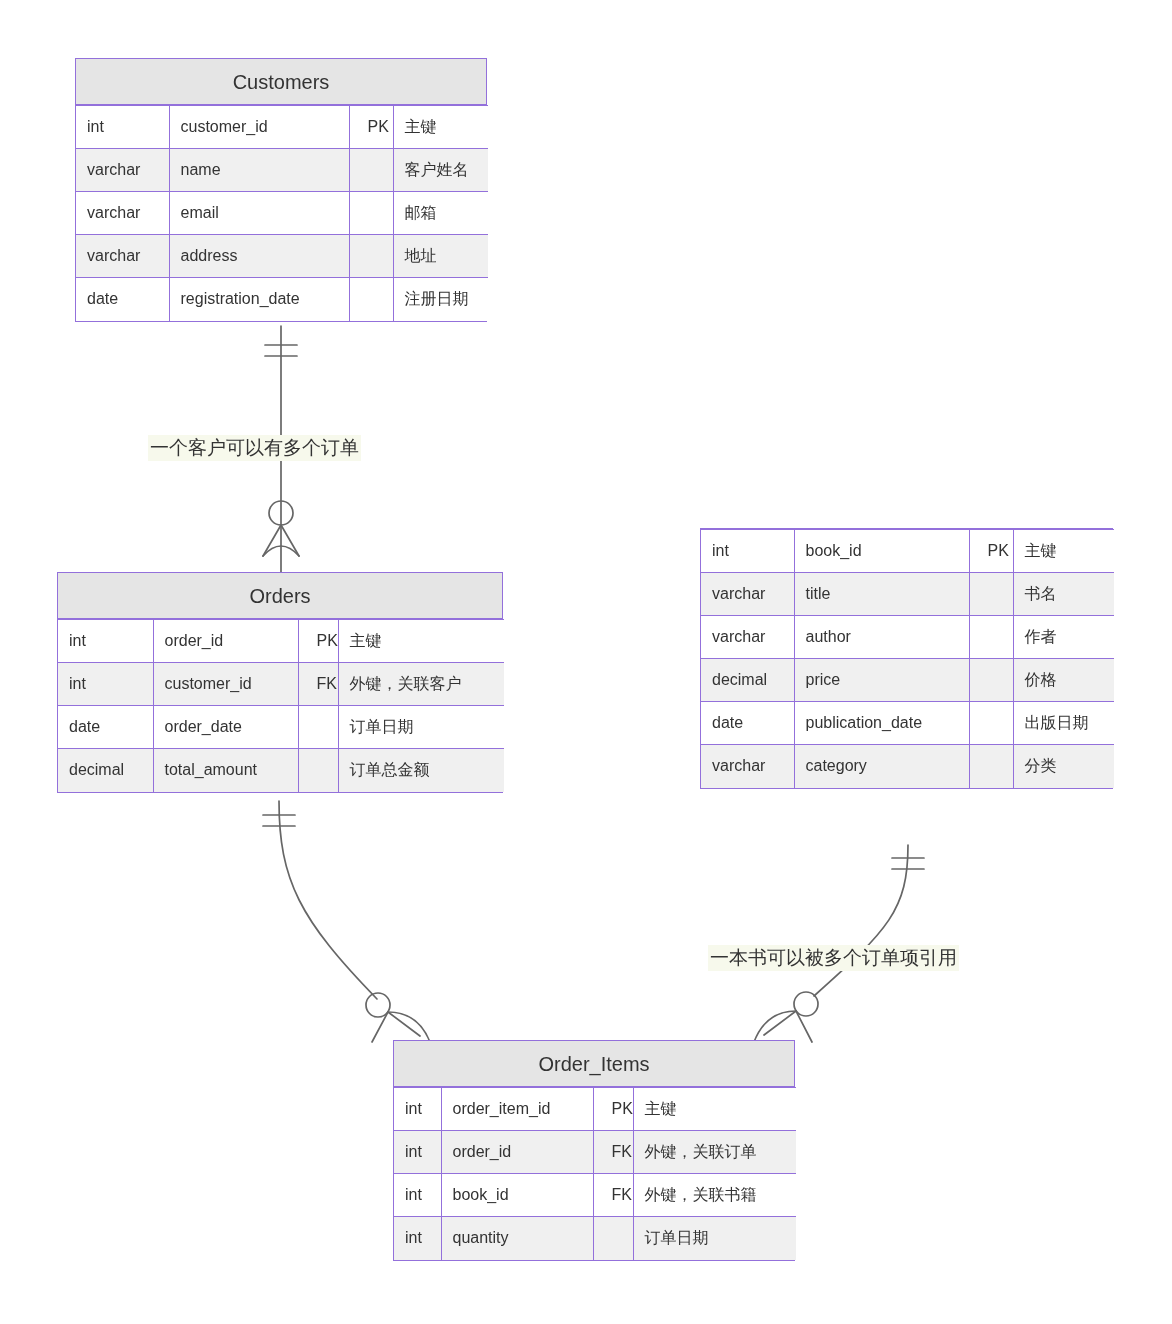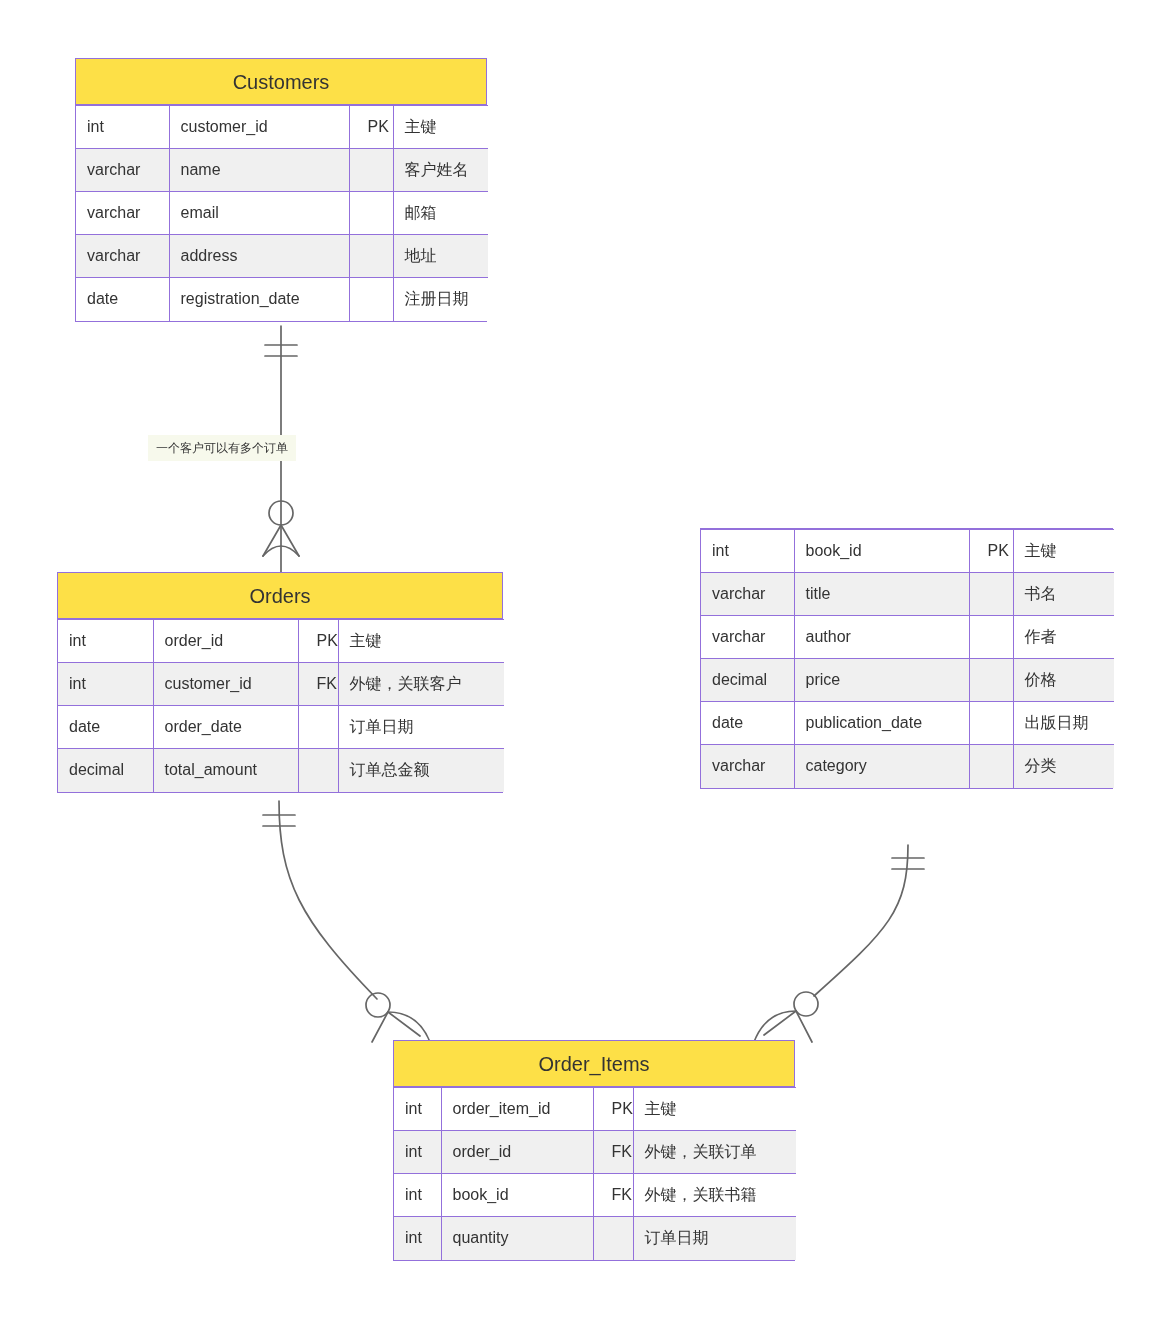--- a/index.html
+++ b/index.html
@@ -15,21 +15,21 @@
   #edges{position:absolute;left:0;top:0;width:1172px;height:1324px;pointer-events:none;}
 
   .entity{
     position:absolute;
     border:1.6px solid #9370DB;
     background:#ffffff;
     box-sizing:border-box;
     border-collapse:collapse;
   }
   .entity-title{
-    background:#fde047;
+    background:#e5e5e5;
     color:#333333;
     font-size:20px;
     text-align:center;
     line-height:46px;
     height:46px;
     border-bottom:1.6px solid #9370DB;
     box-sizing:border-box;
     white-space:nowrap;
   }
   .attr-table{
@@ -53,24 +53,24 @@
   .attr-table td.c-key{text-align:center;padding:0 18px;}
 
   .attr-table td:first-child{border-left:none;}
   .attr-table td:last-child{border-right:none;}
   .attr-table tr:last-child td{border-bottom:none;}
 
   .edge-label{
     position:absolute;
     background:#F7F9EC;
     color:#333333;
-    font-size:12px;
+    font-size:19px;
     line-height:26px;
     white-space:nowrap;
-    padding:0 8px;
+    padding:0 2px;
     box-sizing:border-box;
   }
 </style>
 </head>
 <body>
 
 <div id="canvas">
 
   <svg id="edges" viewBox="0 0 1172 1324" xmlns="http://www.w3.org/2000/svg">
     <g fill="none" stroke="#666666" stroke-width="1.7" stroke-linecap="round">
@@ -273,13 +273,14 @@
           <tr class="odd">
             <td>int</td>
             <td>quantity</td>
             <td class="c-key"></td>
             <td>订单日期</td>
           </tr>
         </tbody>
       </table>
     </div>
     <div class="edge-label" style="left: 148px; top: 435px;">一个客户可以有多个订单</div>
+    <div class="edge-label" style="left: 708px; top: 945px;">一本书可以被多个订单项引用</div>
   </div>
 
 </body></html>

